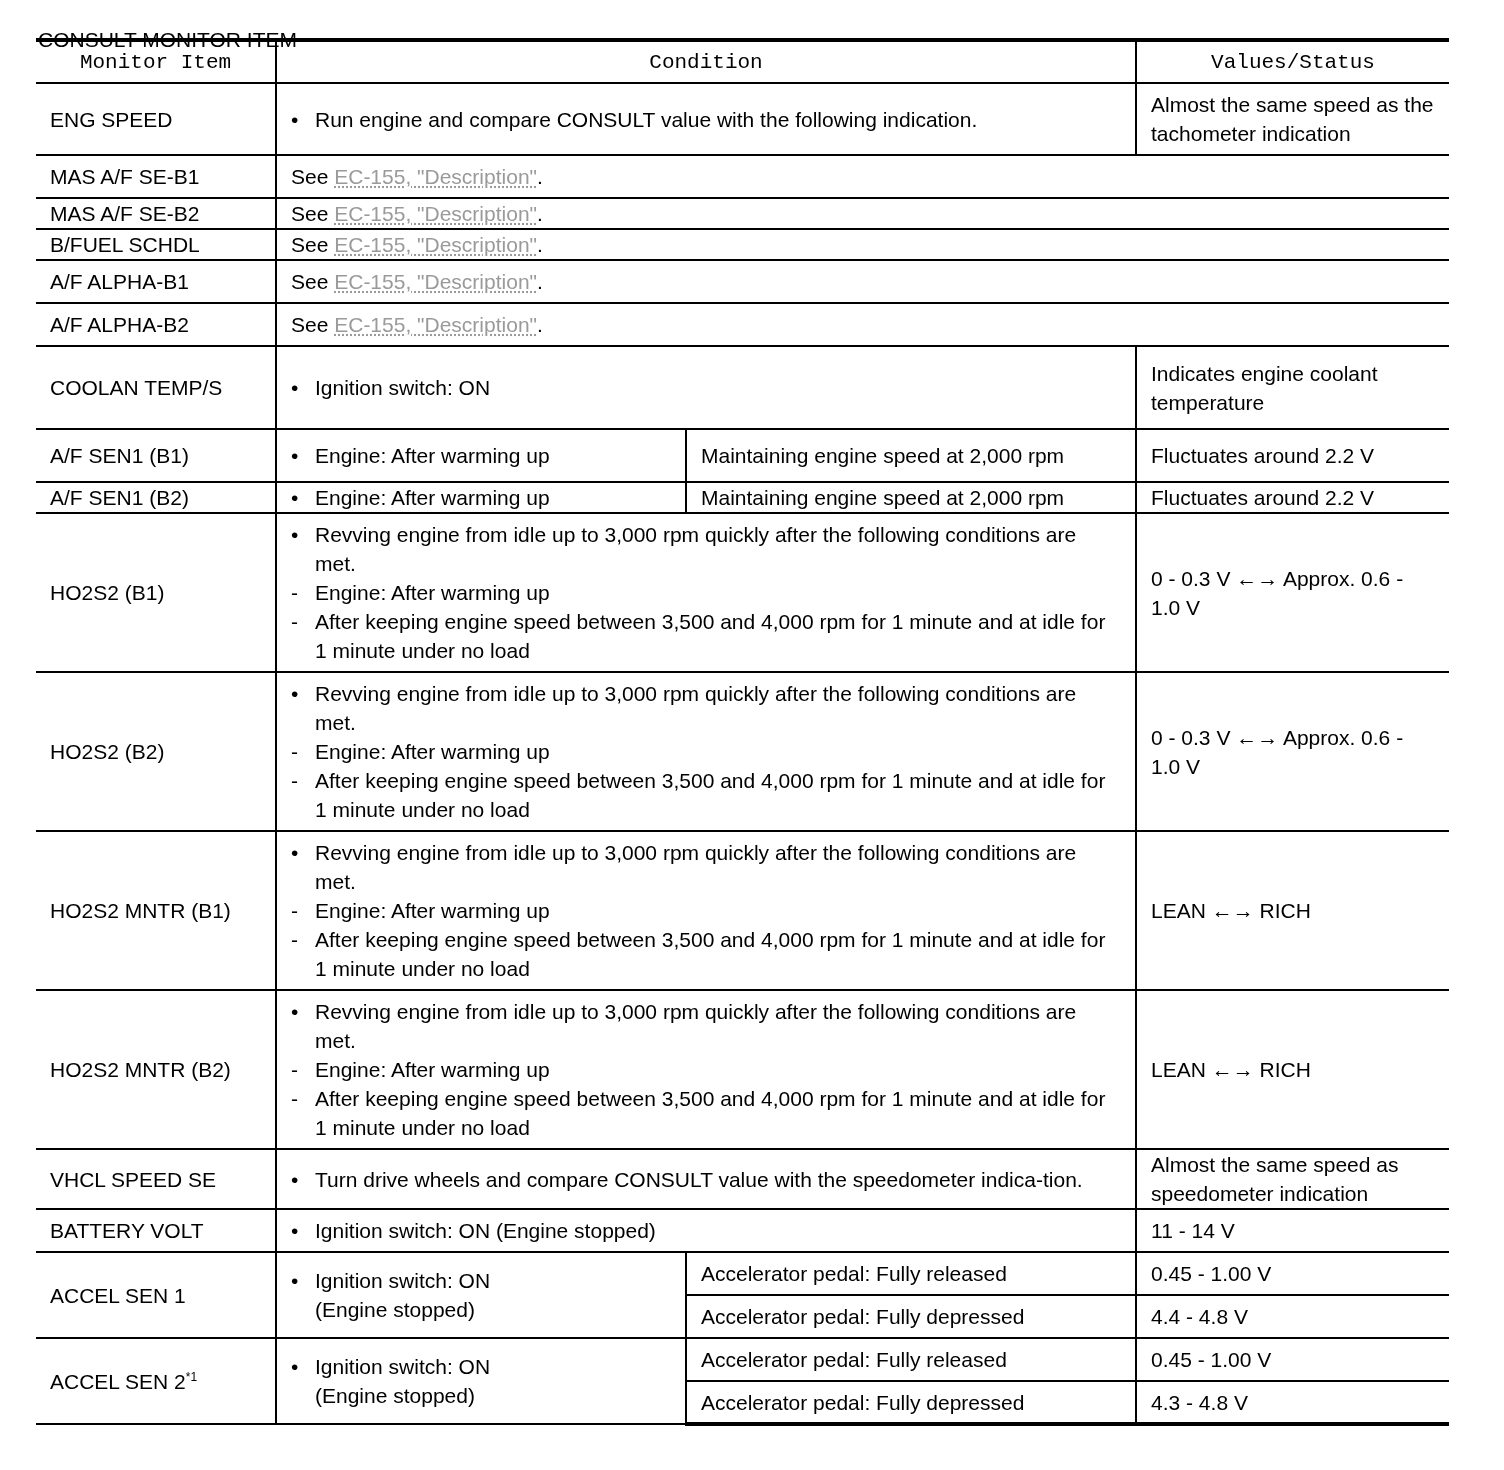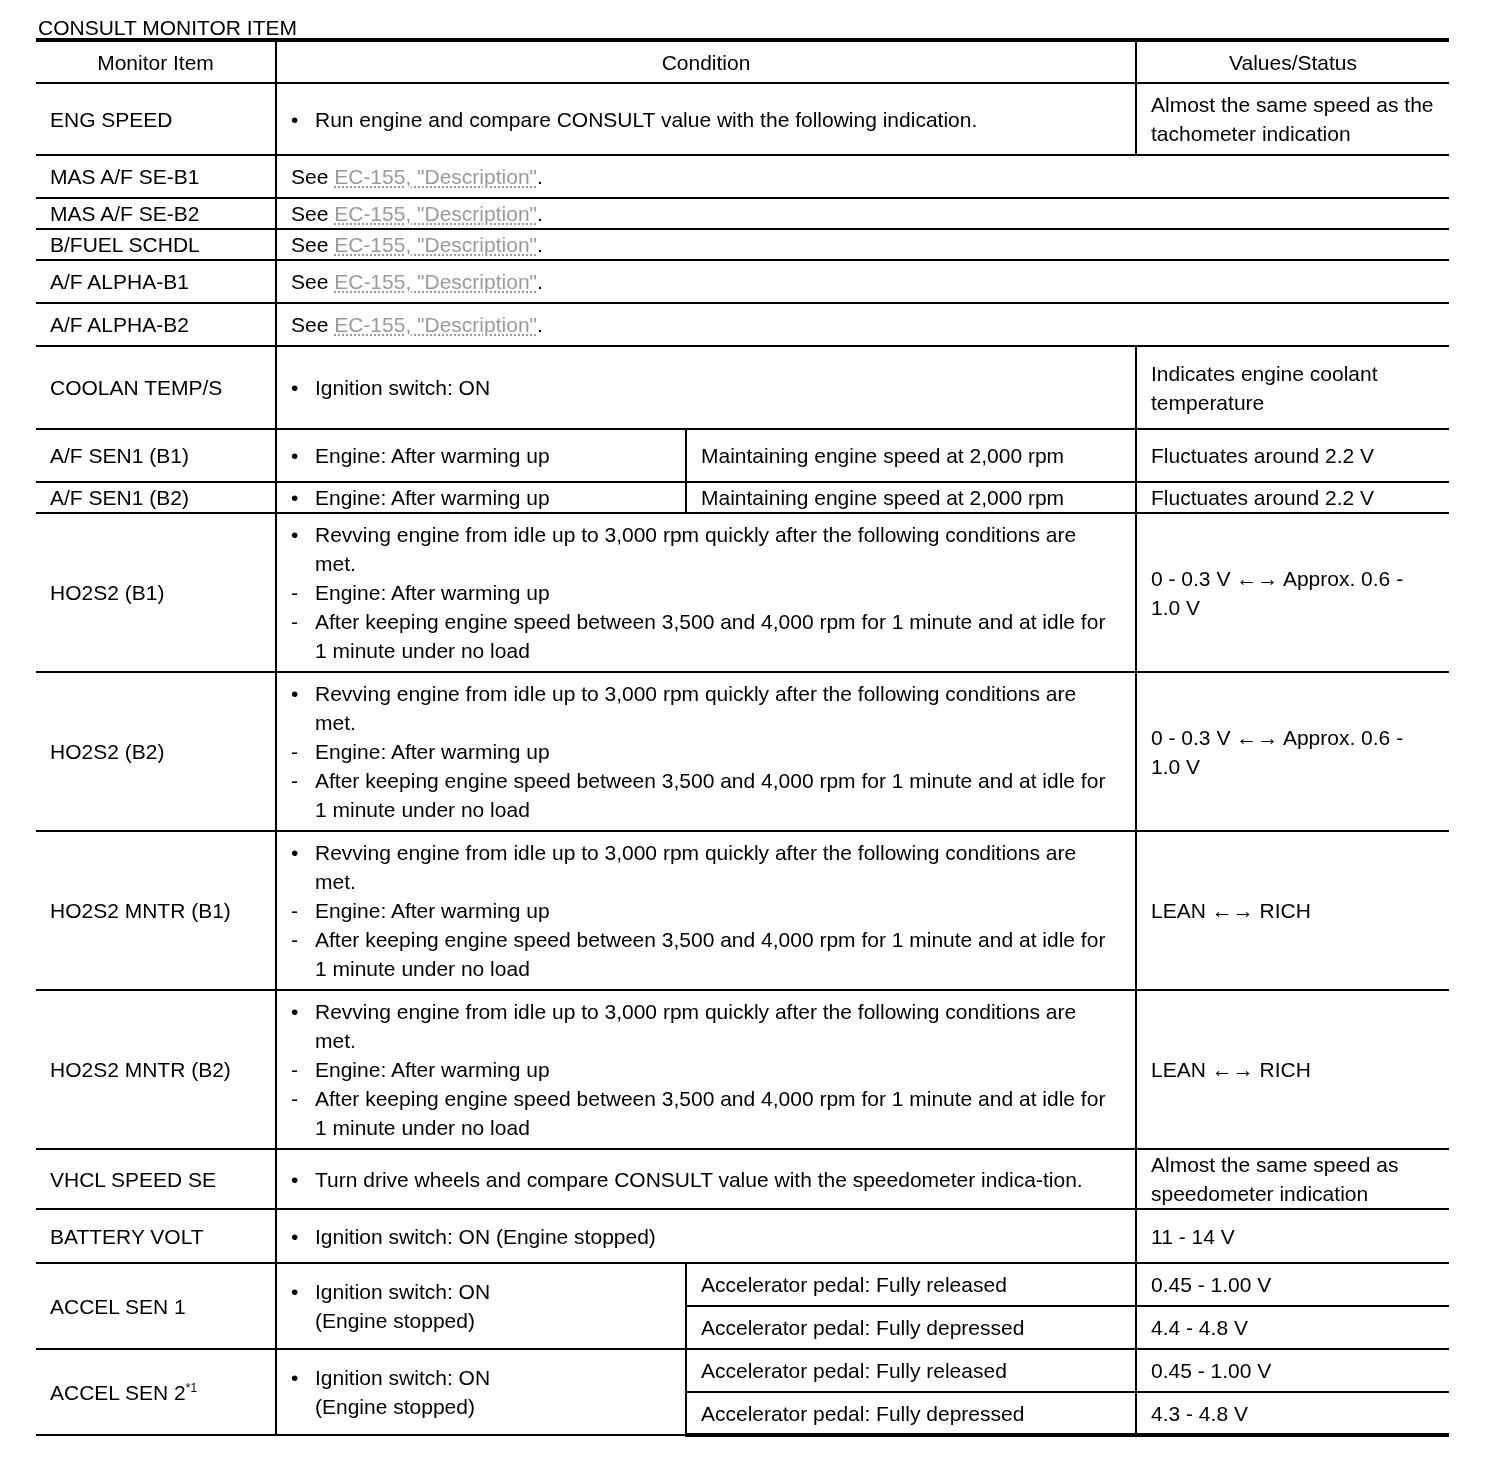--- a/index.html
+++ b/index.html
@@ -1,25 +1,25 @@
 <!DOCTYPE html>
 <html><head>
 <meta charset="utf-8">
 <style>
   html, body { margin: 0; padding: 0; background: #ffffff; }
   body { width: 1504px; height: 1470px; position: relative; overflow: hidden;
          font-family: "Liberation Sans", sans-serif; color: #000; }
-  .title { position: absolute; left: 38px; top: 16px; font-size: 21px; line-height: 24px; }
+  .title { position: absolute; left: 38px; top: 28px; font-size: 21px; line-height: 24px; }
   table.mon { position: absolute; left: 36px; top: 38px; width: 1413px;
               border-collapse: collapse; table-layout: fixed; font-size: 21px; }
   table.mon td, table.mon th { border: 2px solid #000; padding: 0 14px; vertical-align: middle;
               line-height: 29px; font-weight: normal; }
   table.mon tr > :first-child { border-left: none; }
   table.mon tr > :last-child { border-right: none; }
-  table.mon thead th { border-top: 4px solid #000; height: 40px; text-align: center; padding: 0; }
+  table.mon thead th { border-top: 4px solid #000; height: 40px; text-align: center; padding: 0; font-family: Liberation Mono, monospace; }
   table.mon tbody tr:last-child td { border-bottom: 4px solid #000; }
   td.item { padding-left: 15px; }
   .bl { display: flex; }
   .bl .mk { width: 24px; flex: 0 0 24px; }
   .bl .tx { flex: 1; }
   .link { color: #9a9a9a; text-decoration: underline dotted #9a9a9a; }
   sup { font-size: 12px; vertical-align: top; position: relative; top: -4px; }
 </style>
 </head>
 <body>
@@ -188,21 +188,21 @@
       <td class="item">VHCL SPEED SE</td>
       <td colspan="2">
           <div class="bl">
             <span class="mk">•</span>
             <span class="tx">Turn drive wheels and compare CONSULT value with the speedometer indica-tion.</span>
           </div>
         </td>
       <td>Almost the same speed as speedometer indication</td>
     </tr>
 
-    <tr style="height:54px">
+    <tr style="height:43px">
       <td class="item">BATTERY VOLT</td>
       <td colspan="2">
           <div class="bl">
             <span class="mk">•</span>
             <span class="tx">Ignition switch: ON (Engine stopped)</span>
           </div>
         </td>
       <td>11 - 14 V</td>
     </tr>
 

